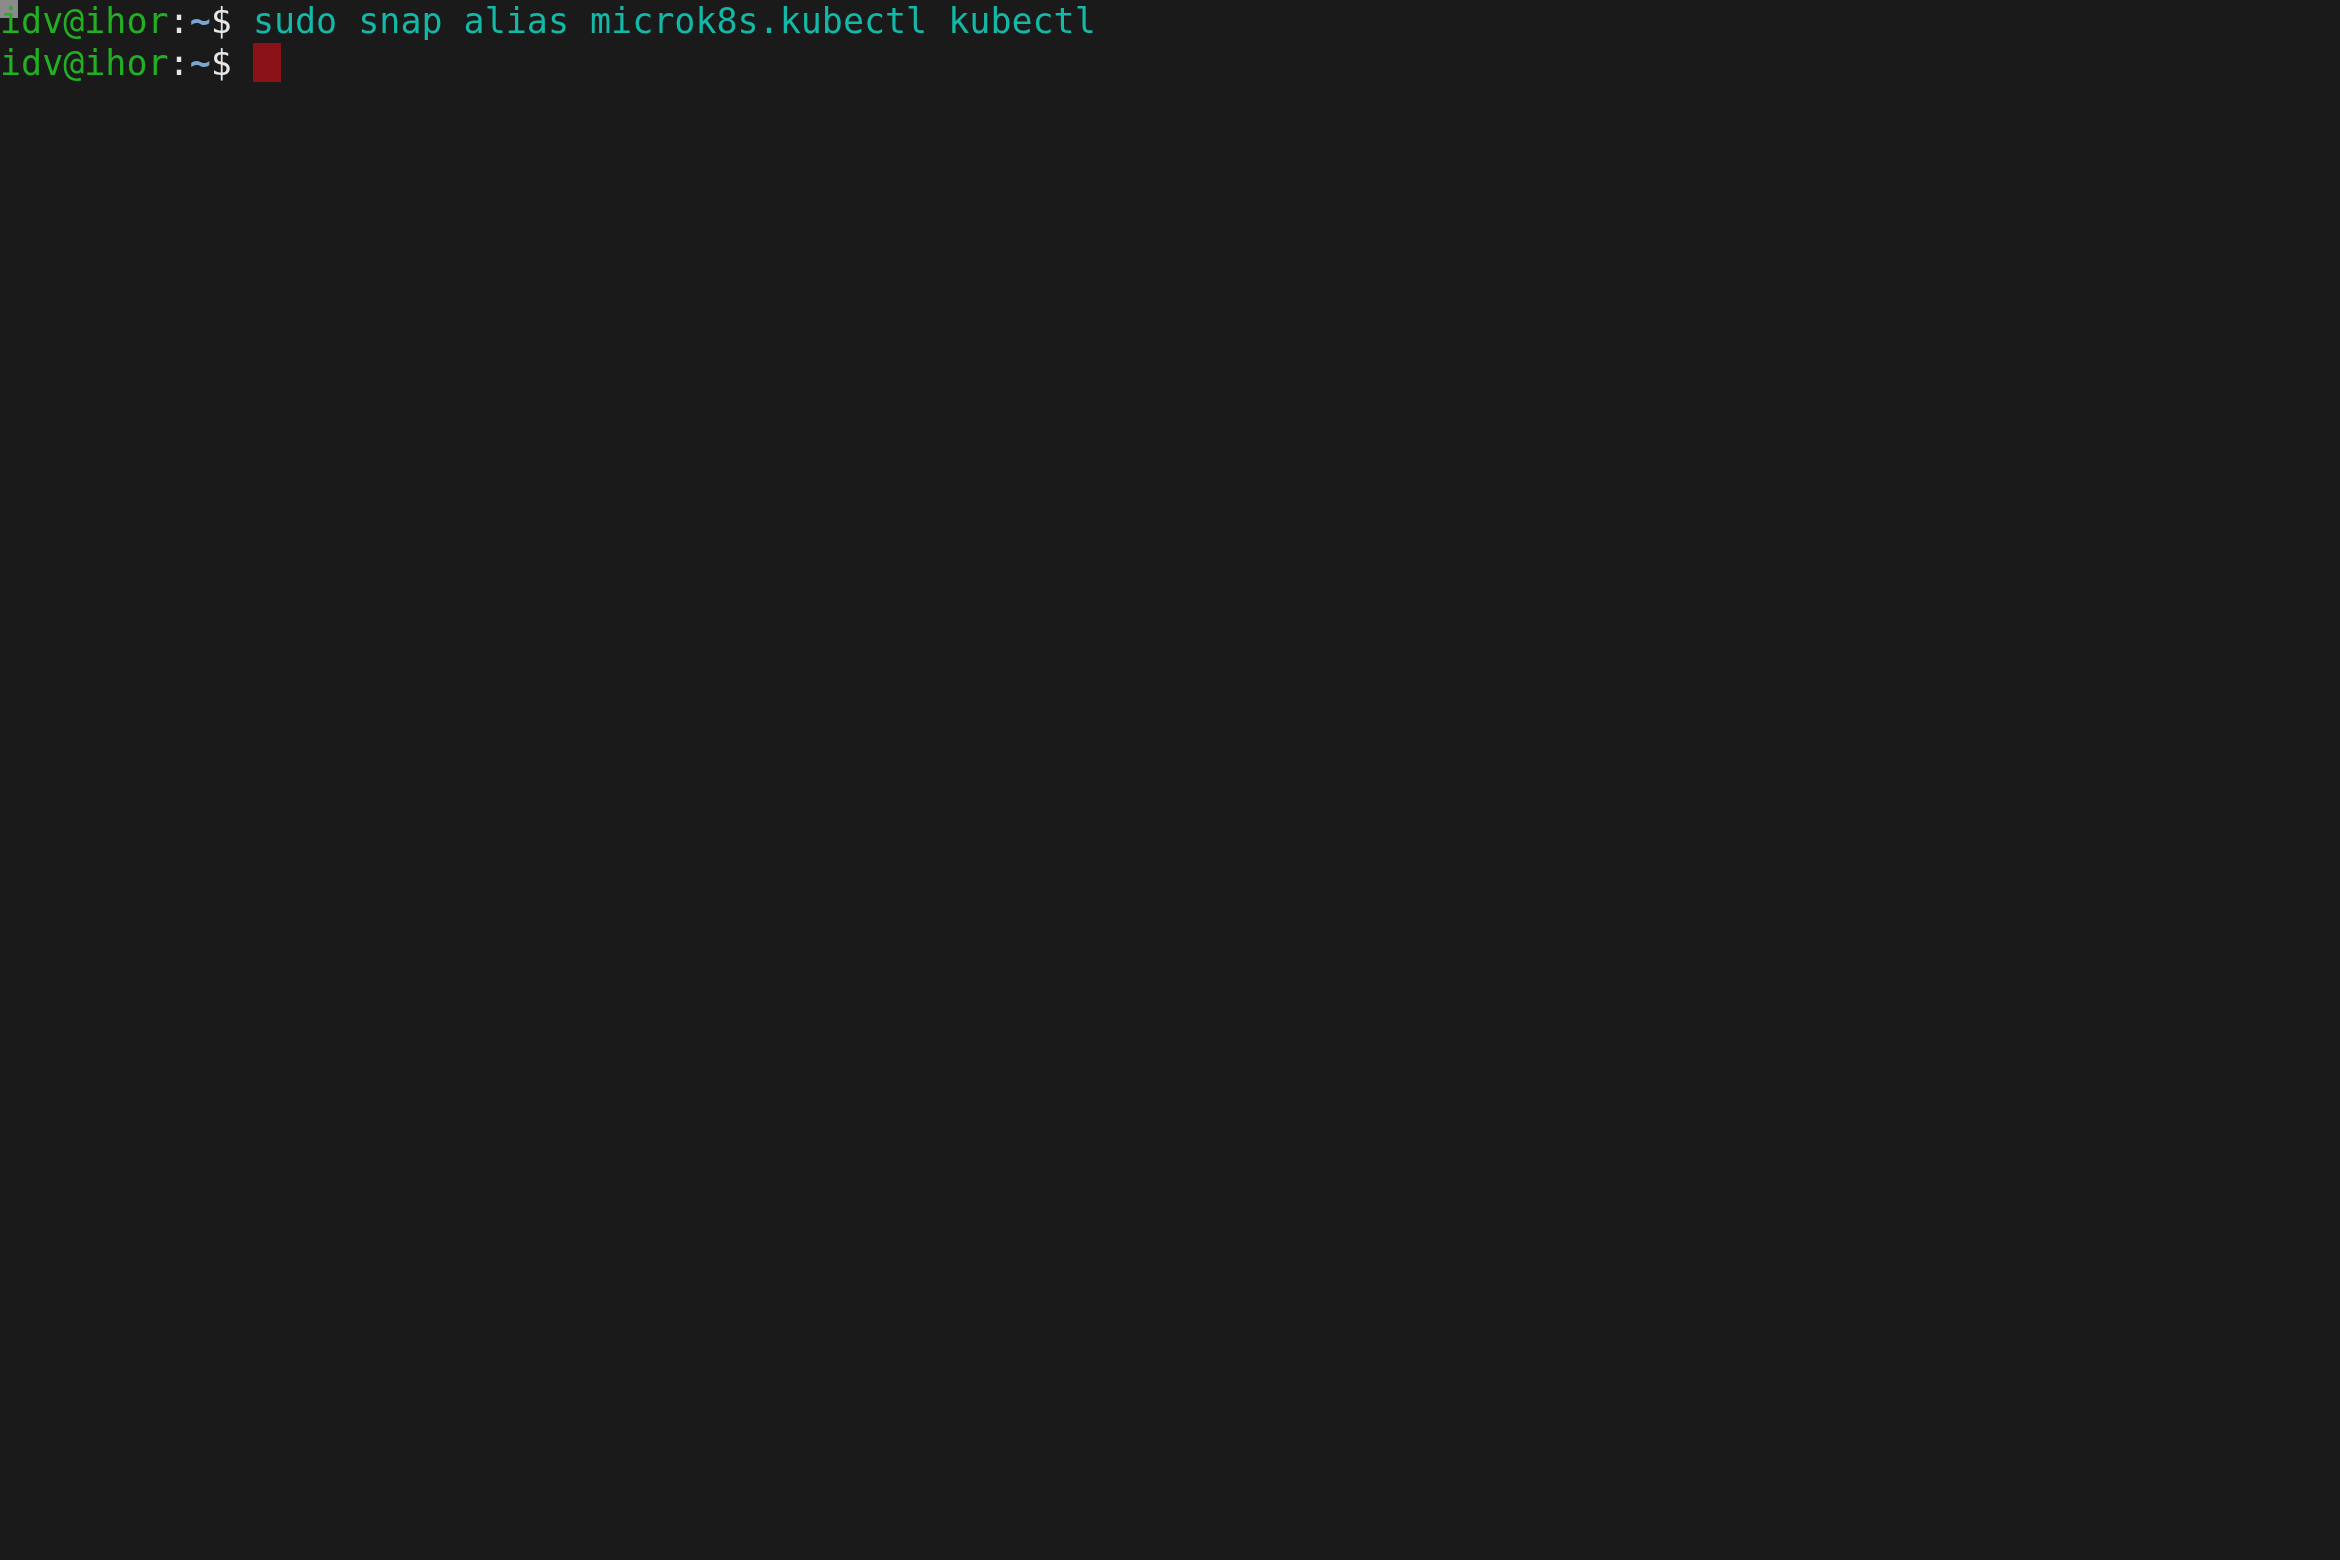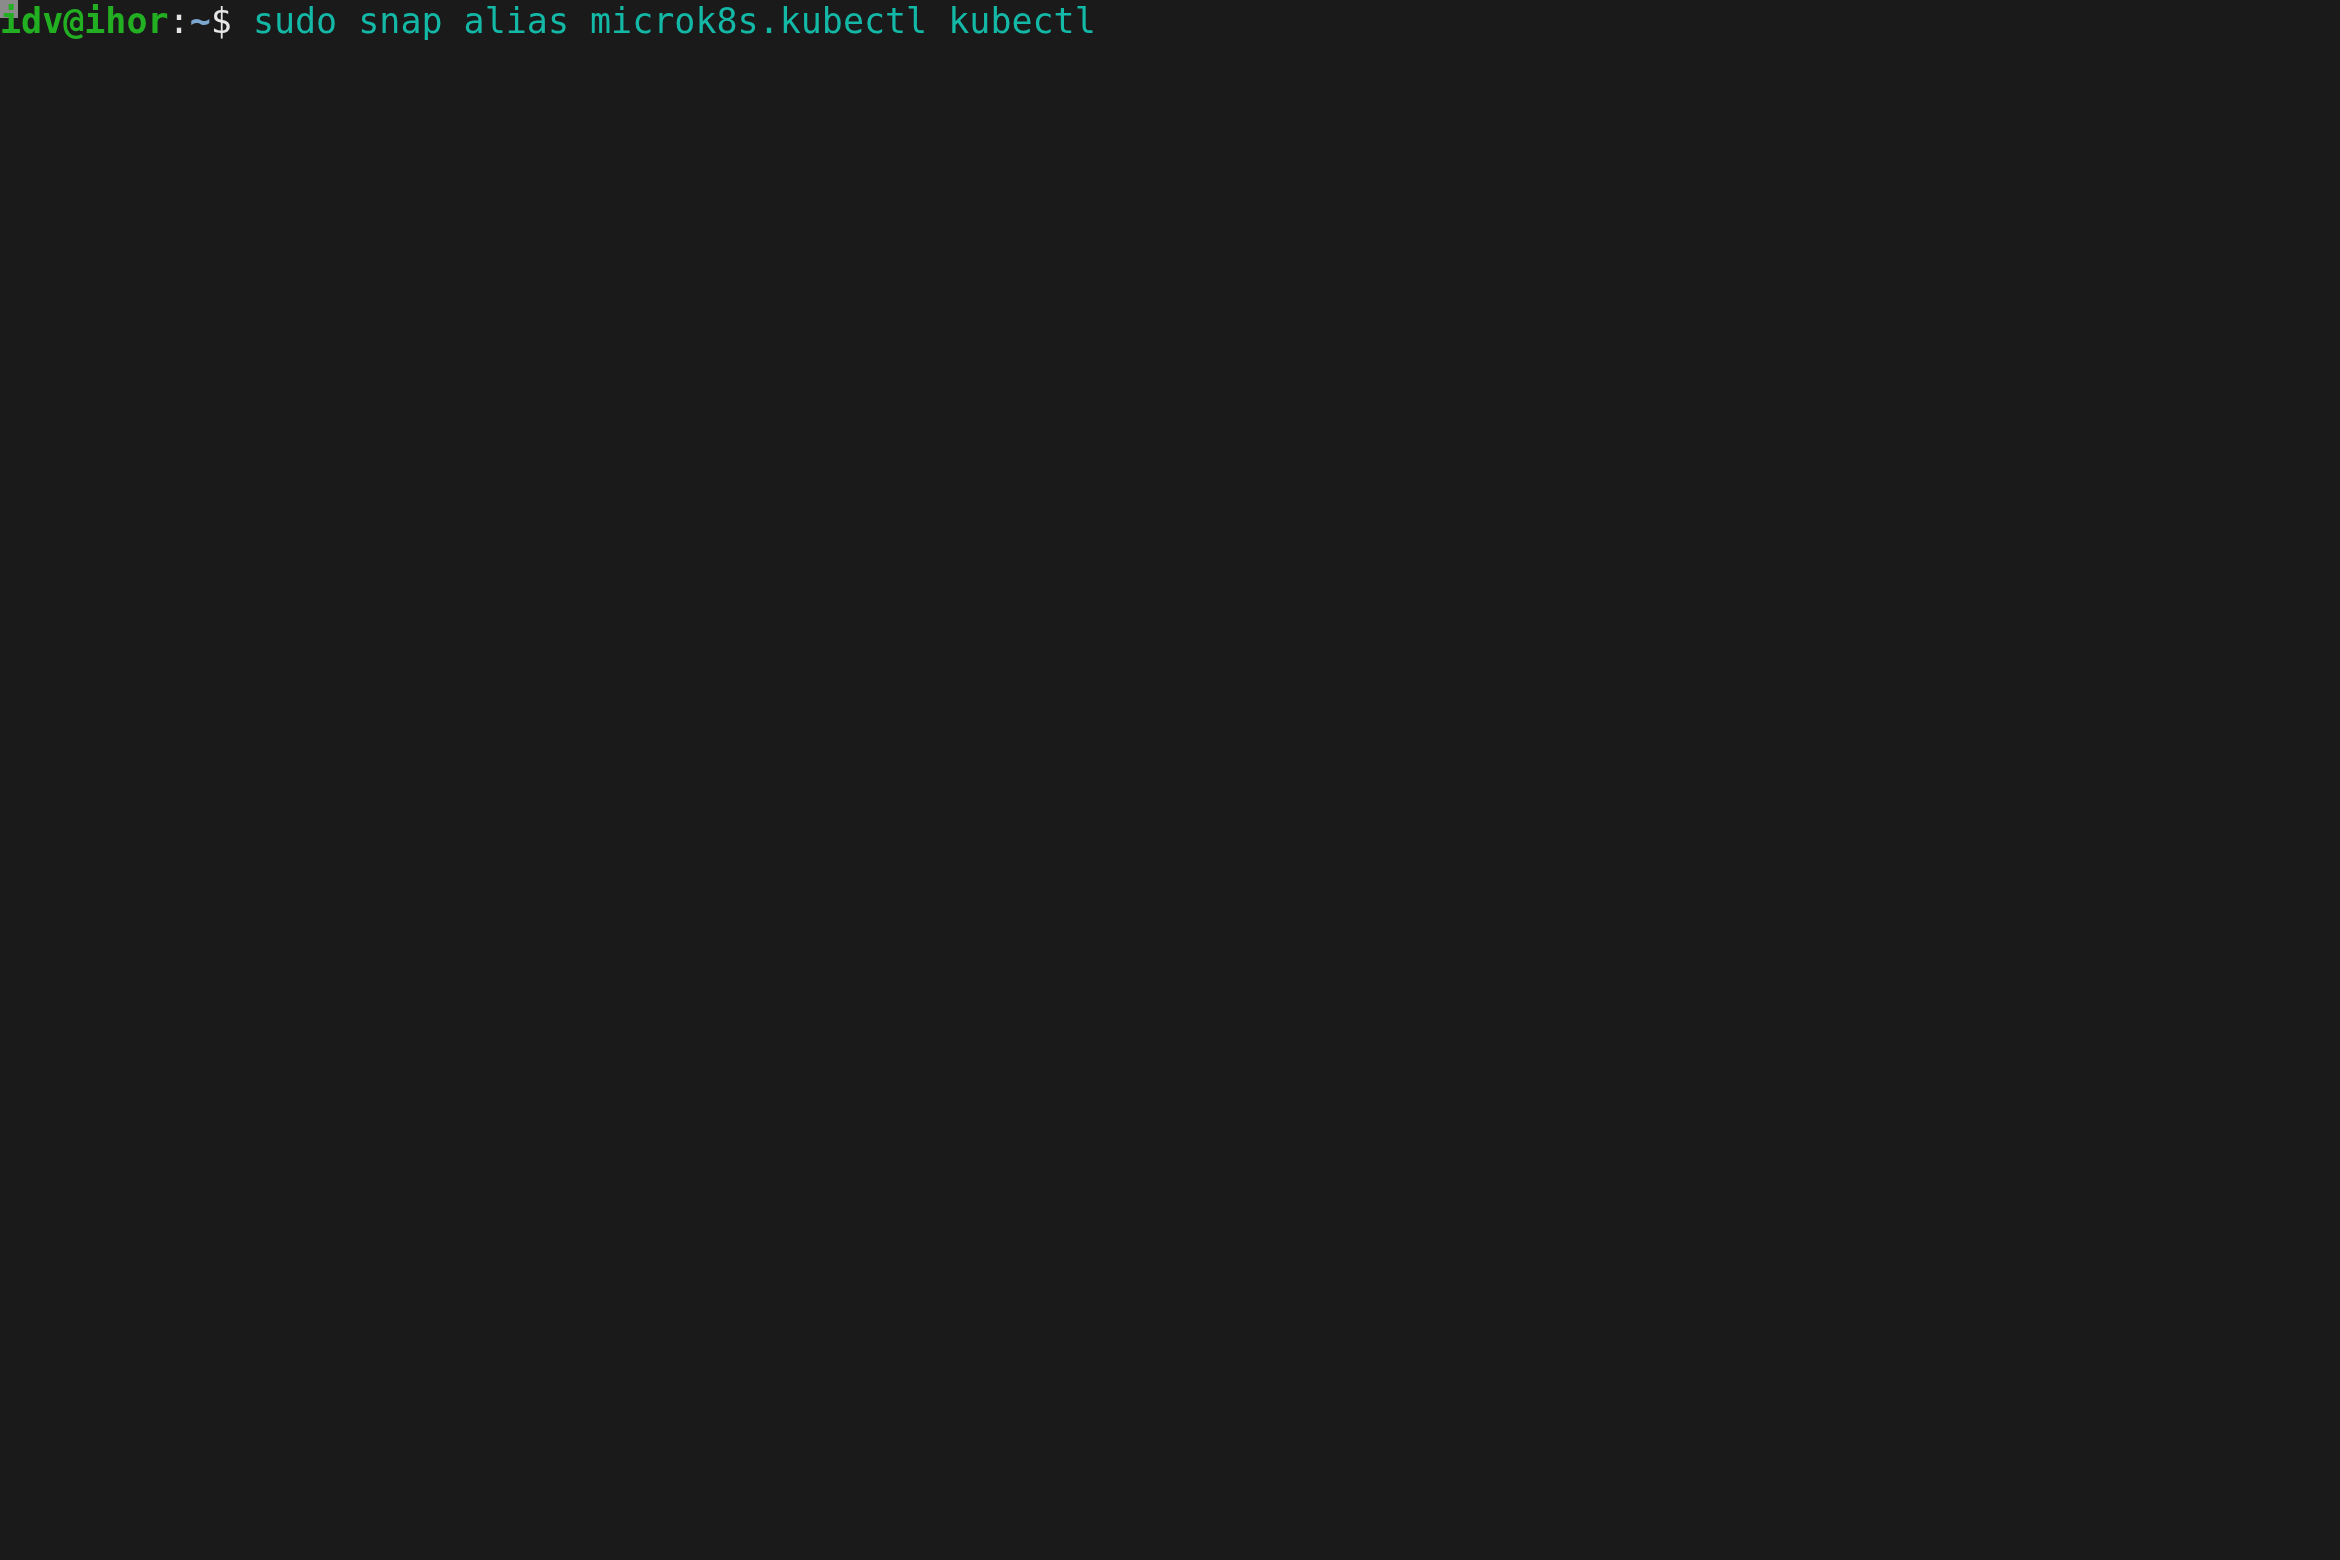--- a/index.html
+++ b/index.html
@@ -36,21 +36,21 @@
     white-space: pre;
     color: #e6e6e6;
     height: 42px;
     font-family: "DejaVu Sans Mono", "Liberation Mono", monospace;
   }
 
   .seg { white-space: pre; }
 
   .user-host {
     color: #22b022;
-    font-weight: bold;
+    font-weight: normal;
     text-align: center;
   }
   .punct-colon {
     color: #e6e6e6;
   }
   .path-tilde {
     color: #7aa6d0;
     font-weight: bold;
   }
   .punct-dollar {
@@ -89,16 +89,17 @@
 <div id="terminal">
 
   <div id="corner-artifact"></div>
 
   <div id="screen">
 
     <div class="line"><span class="seg user-host">idv@ihor</span><span class="seg punct-colon">:</span><span class="seg path-tilde">~</span><span class="seg punct-dollar">$</span><span class="seg"> </span><span class="seg cmd-text">sudo snap alias microk8s.kubectl kubectl</span></div>
 
 
 
+    <div class="line"><span class="seg user-host">idv@ihor</span><span class="seg punct-colon">:</span><span class="seg path-tilde">~</span><span class="seg punct-dollar">$</span><span class="seg"> </span><span class="cursor"></span></div>
 
   </div>
 </div>
 
 
 </body></html>

